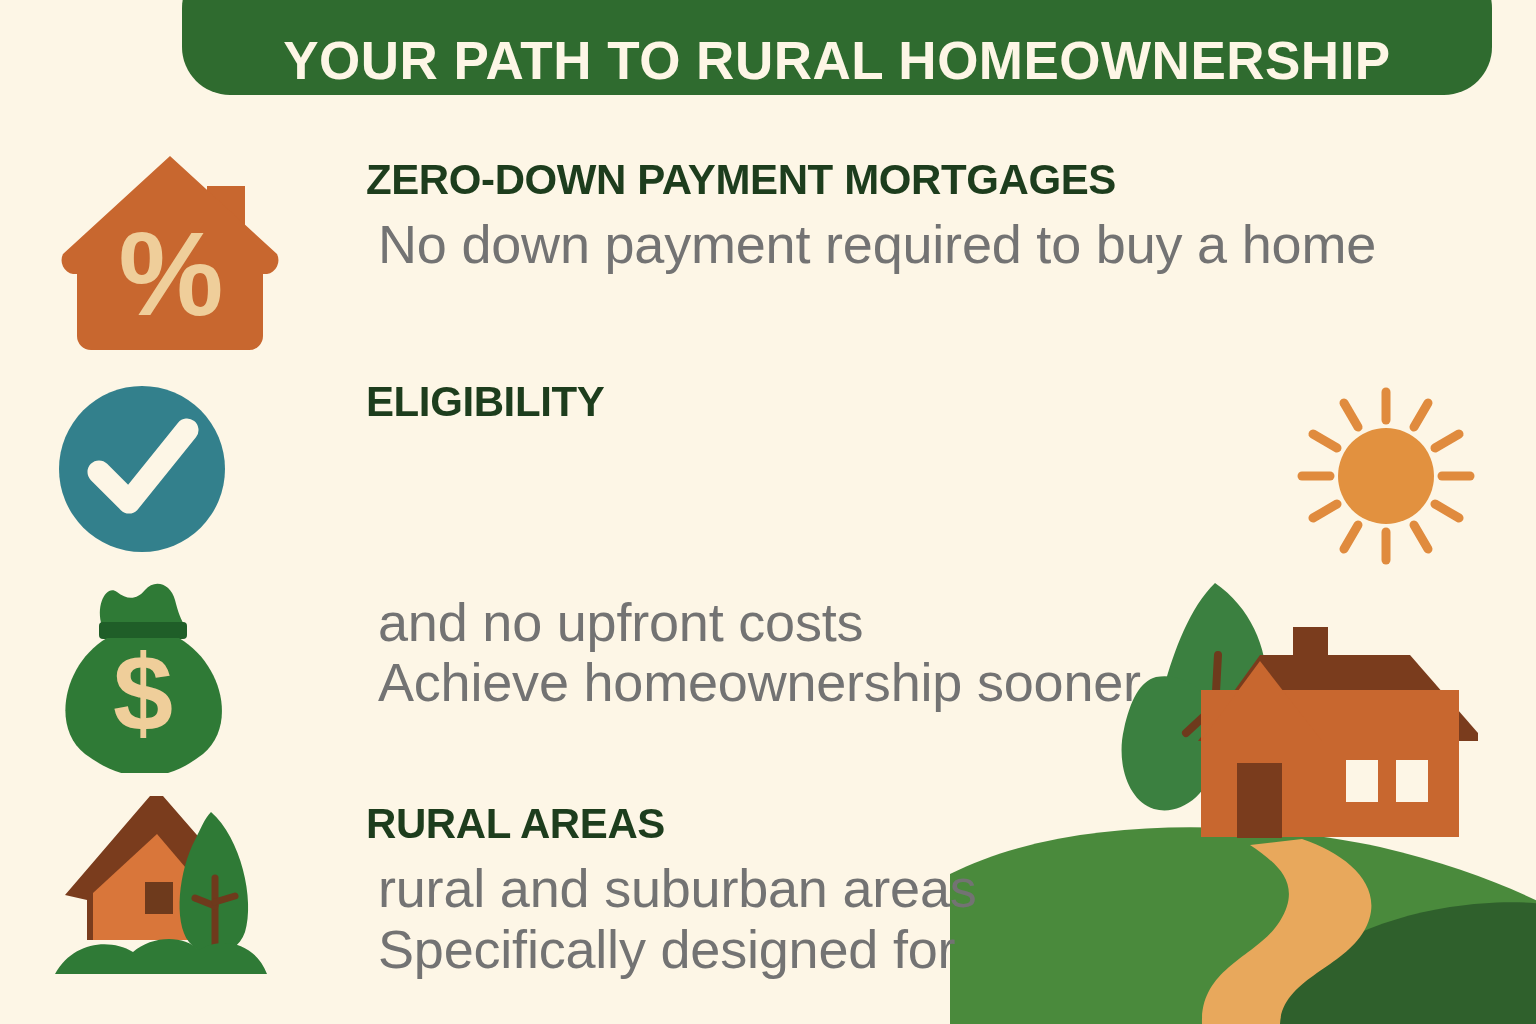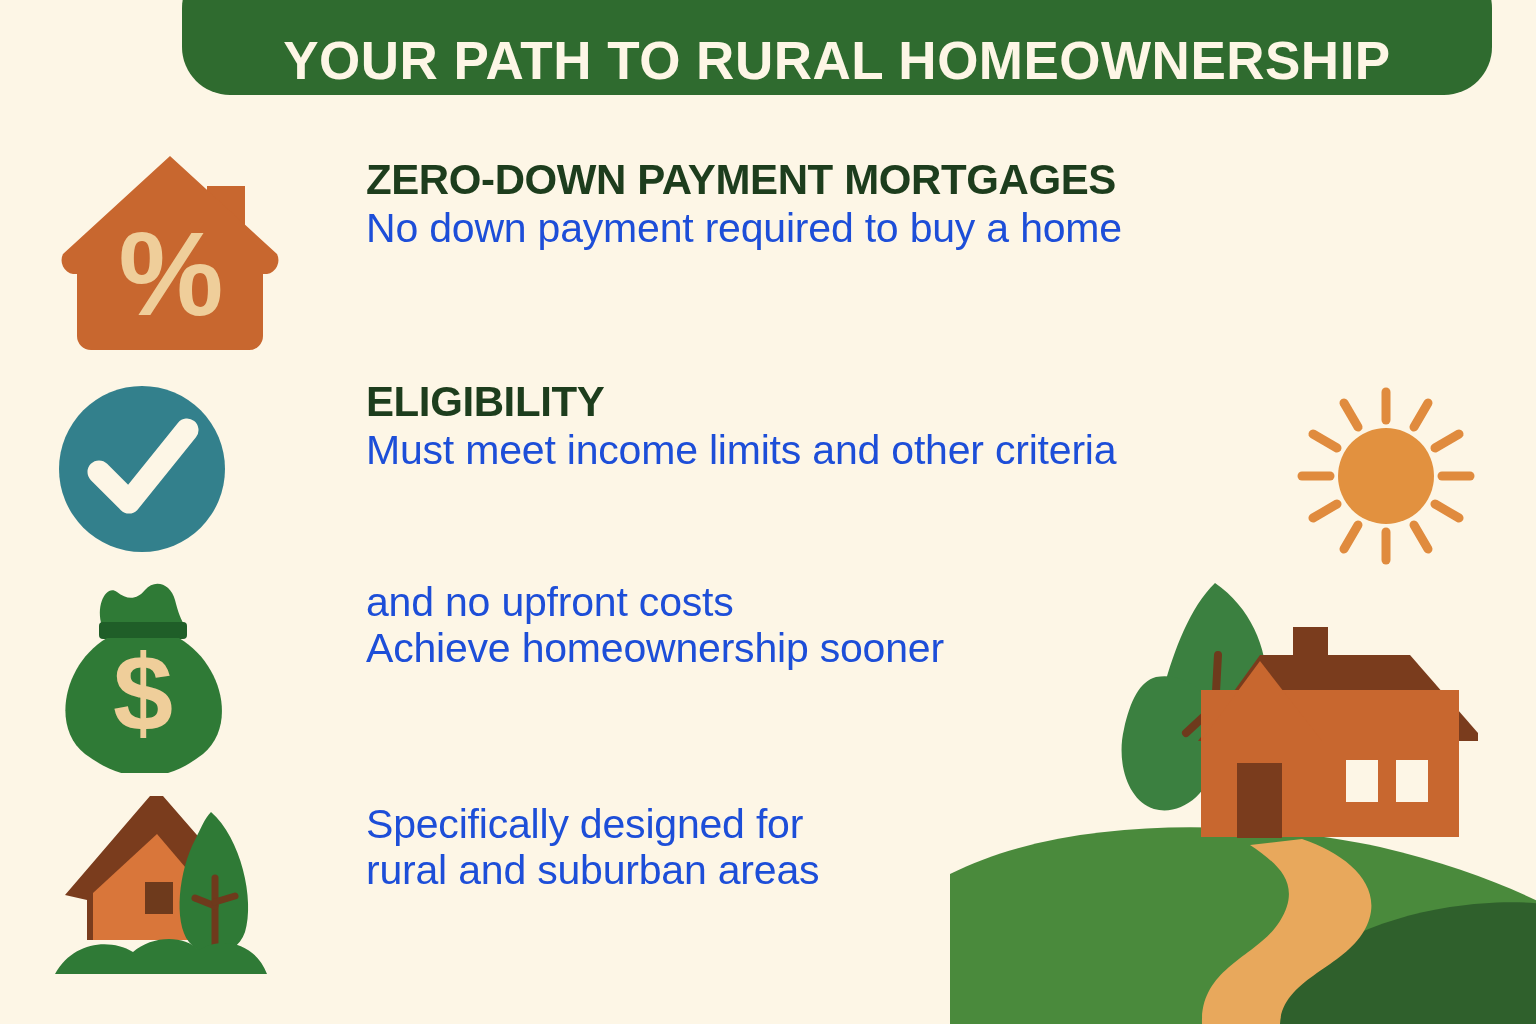--- a/index.html
+++ b/index.html
@@ -61,25 +61,25 @@
   .heading {
     color: #1d3d1d;
     font-weight: bold;
     font-size: 42px;
     line-height: 1.05;
     letter-spacing: -0.4px;
     white-space: nowrap;
     margin: 0 0 4px 0;
   }
   .body-text {
-    color: #1d4ed8;
-    font-size: 41px;
+    color: #737373;
+    font-size: 54px;
     line-height: 1.12;
     letter-spacing: -0.2px;
-    margin: 0;
+    margin: 12px;
   }
   .body-text .ln { display: block; white-space: nowrap; }
 
   
   #sun-layer, #scene-layer {
     position: absolute;
     z-index: 1;
   }
   #sun-layer { left: 1296px; top: 386px; }
   #scene-layer { left: 950px; top: 555px; }
@@ -167,23 +167,20 @@
 
   <div class="row" style="top:360px;">
     <div class="icon-slot" style="top:22px;">
       <svg width="175" height="175" viewBox="0 0 175 175">
         <circle cx="87" cy="87" r="83" fill="#33808c"></circle>
         <path d="M 44 90 L 74 120 L 132 48" stroke="#fdf6e6" stroke-width="23" fill="none" stroke-linecap="round" stroke-linejoin="round"></path>
       </svg>
     </div>
     <div class="text-slot" style="top:20px;">
       <div class="heading">ELIGIBILITY</div>
-      <div class="body-text">
-        <span class="ln">Must meet income limits and other criteria</span>
-      </div>
     </div>
   </div>
 
   <div class="row" style="top:570px;">
     <div class="icon-slot" style="top:8px;">
       <svg width="175" height="195" viewBox="0 0 175 195">
         <path d="M 47 48 C 40 26, 52 6, 62 14 C 72 22, 82 22, 90 12
                  C 100 0, 116 6, 120 22 C 123 34, 126 42, 130 48 Z" fill="#2f7a36"></path>
         <rect x="44" y="44" width="88" height="17" rx="4" fill="#1f5e28"></rect>
         <path d="M 52 60 C 8 86, -4 150, 30 176 C 70 206, 110 206, 148 176
@@ -210,20 +207,21 @@
         <g stroke="#6e3a1c" stroke-width="7" stroke-linecap="round" fill="none">
           <line x1="160" y1="88" x2="160" y2="168"></line>
           <line x1="160" y1="116" x2="140" y2="108"></line>
           <line x1="160" y1="112" x2="180" y2="106"></line>
         </g>
         <path d="M 0 184 C 18 152, 54 148, 78 162 C 96 146, 128 144, 144 160
                  C 166 146, 200 152, 212 184 Z" fill="#2f7a36"></path>
       </svg>
     </div>
     <div class="text-slot" style="top:12px;">
+      <div class="heading">RURAL AREAS</div>
       <div class="body-text">
+        <span class="ln">rural and suburban areas</span>
         <span class="ln">Specifically designed for</span>
-        <span class="ln">rural and suburban areas</span>
       </div>
     </div>
   </div>
 
 </div>
 
 </body></html>

